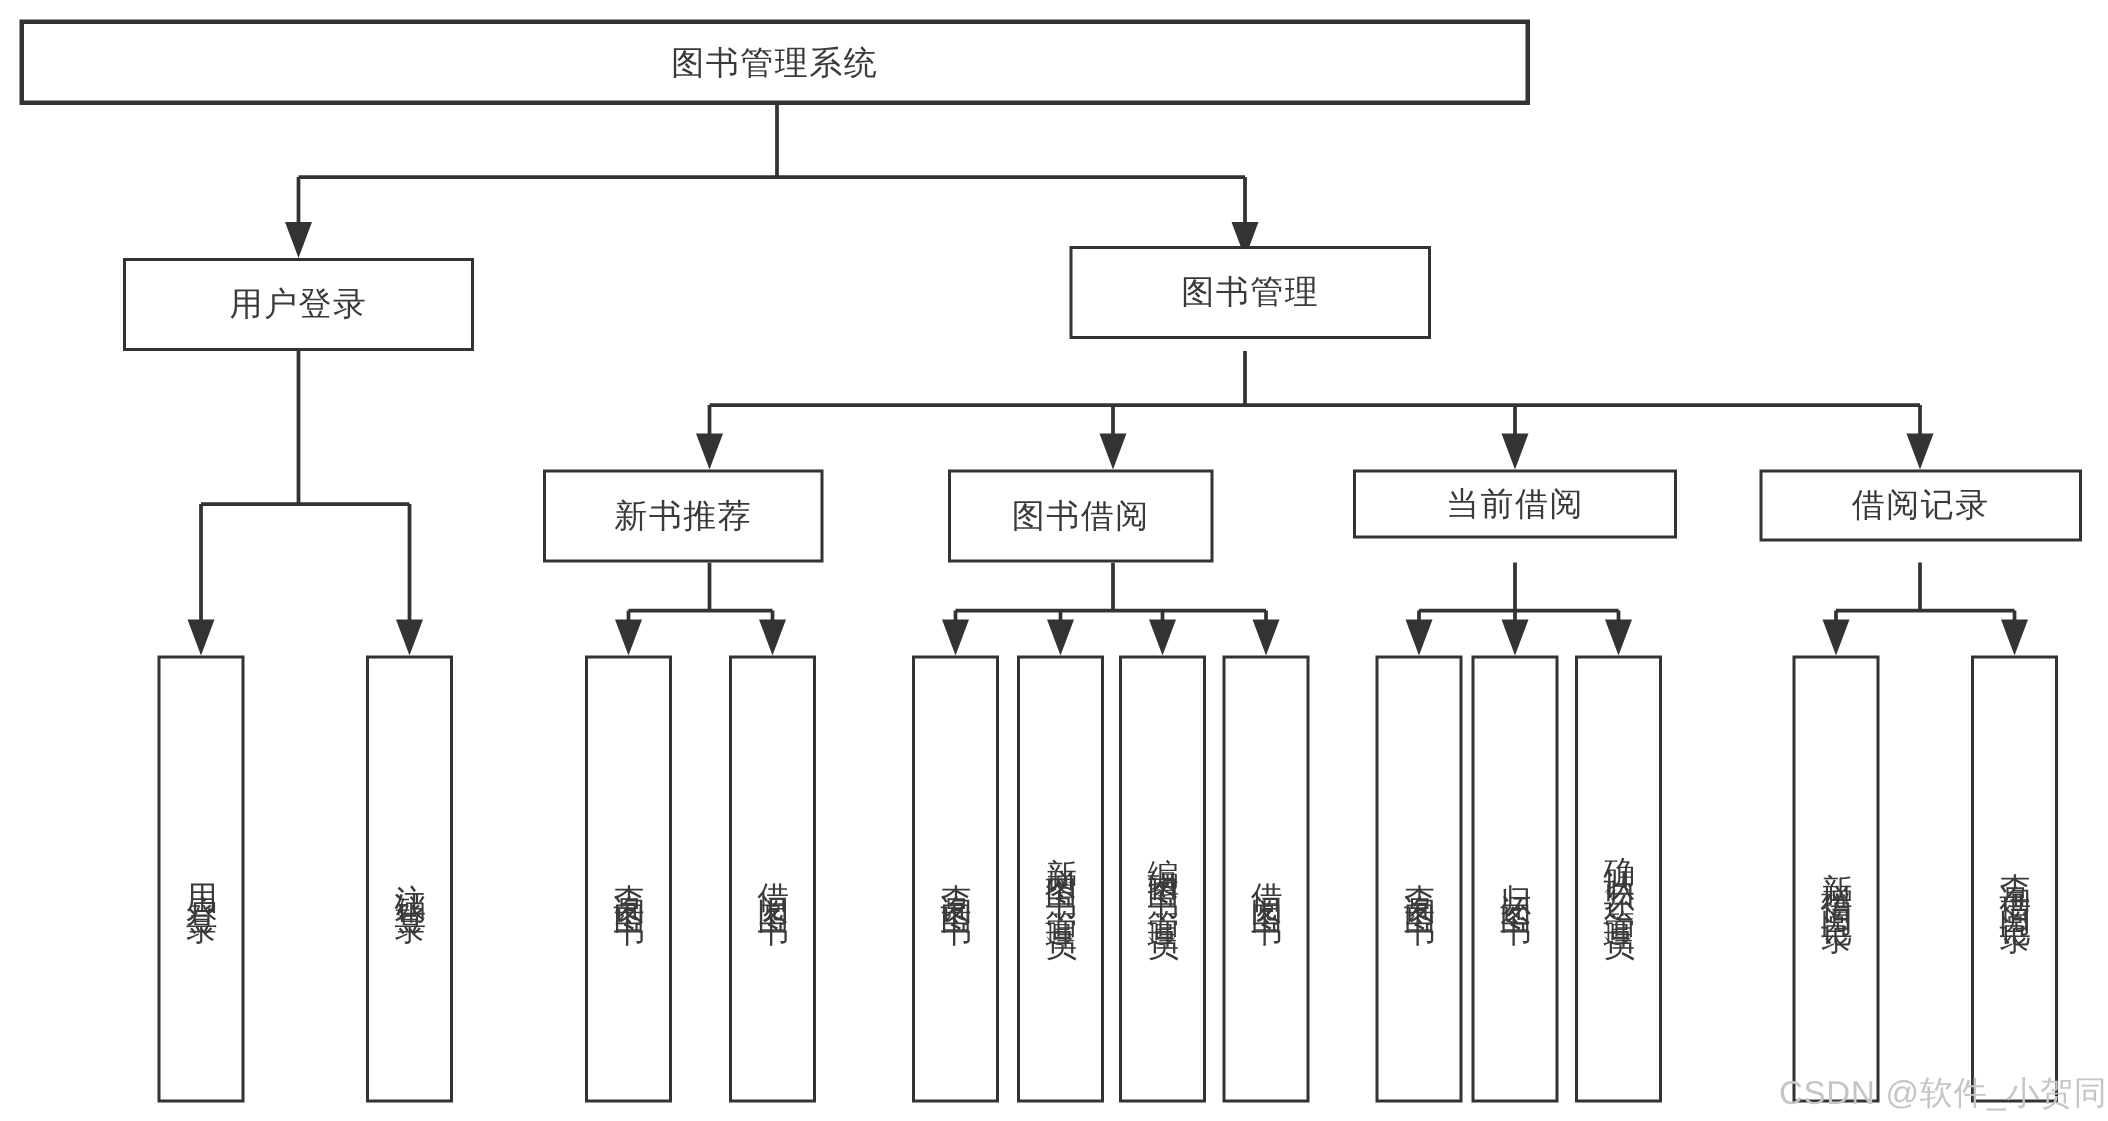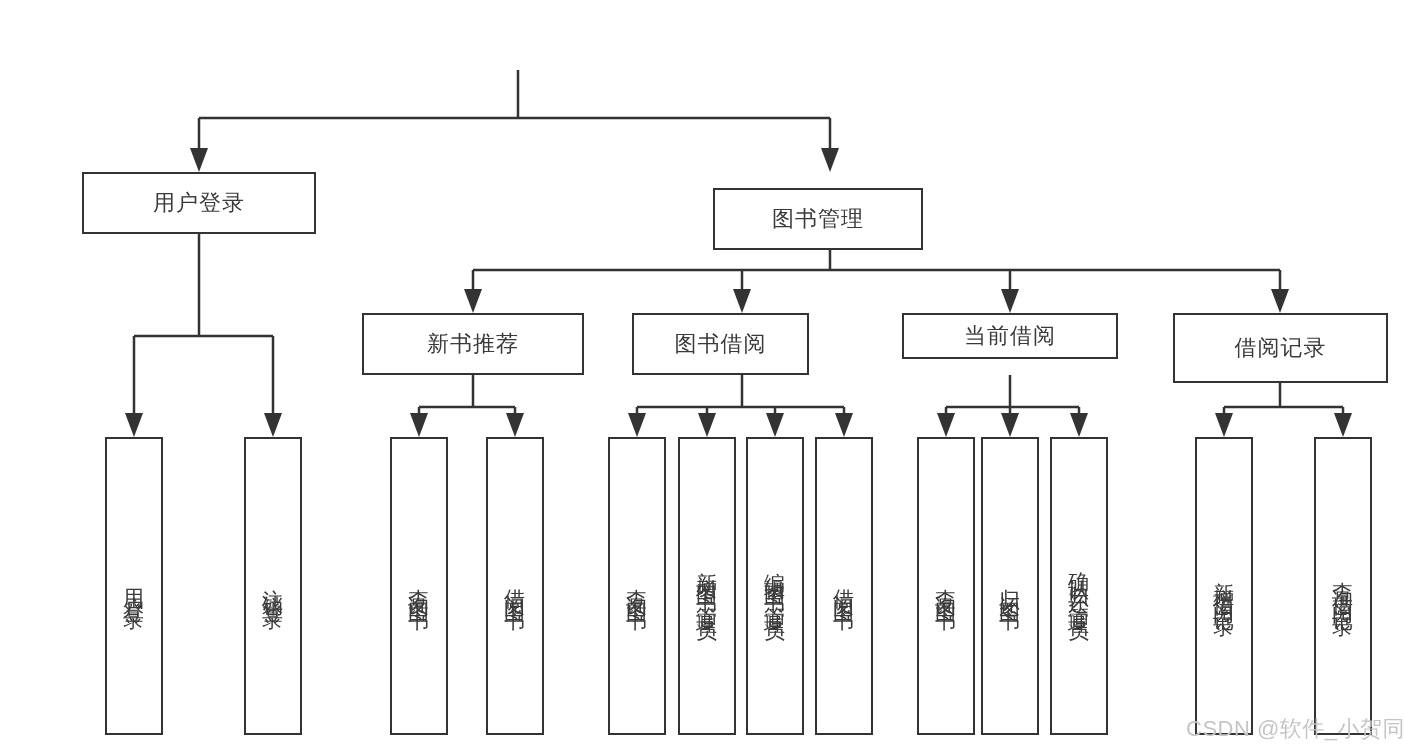--- a/index.html
+++ b/index.html
@@ -122,38 +122,41 @@
       <polygon points="766,413 784,413 775,437"></polygon>
       <polygon points="835,413 853,413 844,437"></polygon>
       <polygon points="937,413 955,413 946,437"></polygon>
       <polygon points="1001,413 1019,413 1010,437"></polygon>
       <polygon points="1070,413 1088,413 1079,437"></polygon>
       <polygon points="1215,413 1233,413 1224,437"></polygon>
       <polygon points="1334,413 1352,413 1343,437"></polygon>
     </g>
   </svg>
 
+  <div class="node h root" style="left:13px;top:13px;width:1007px;height:57px">
+    <span>图书管理系统</span>
+  </div>
 
   <div class="node h" style="left:82px;top:172px;width:234px;height:62px">
     <span>用户登录</span>
   </div>
-  <div class="node h" style="left:713px;top:188px;width:210px;height:62px">
+  <div class="node h" style="left:713px;top:164px;width:241px;height:62px">
     <span>图书管理</span>
   </div>
 
-  <div class="node h" style="left:362px;top:313px;width:222px;height:62px">
+  <div class="node h" style="left:362px;top:313px;width:187px;height:62px">
     <span>新书推荐</span>
   </div>
   <div class="node h" style="left:632px;top:313px;width:177px;height:62px">
     <span>图书借阅</span>
   </div>
   <div class="node h" style="left:902px;top:313px;width:216px;height:46px">
     <span>当前借阅</span>
   </div>
-  <div class="node h" style="left:1173px;top:313px;width:215px;height:70px">
+  <div class="node h" style="left:1173px;top:313px;width:215px;height:48px">
     <span>借阅记录</span>
   </div>
 
   <div class="node v" style="left:105px;top:437px;width:58px;height:298px">
     <span>用户登录</span>
   </div>
   <div class="node v" style="left:244px;top:437px;width:58px;height:298px">
     <span>注销登录</span>
   </div>
 

